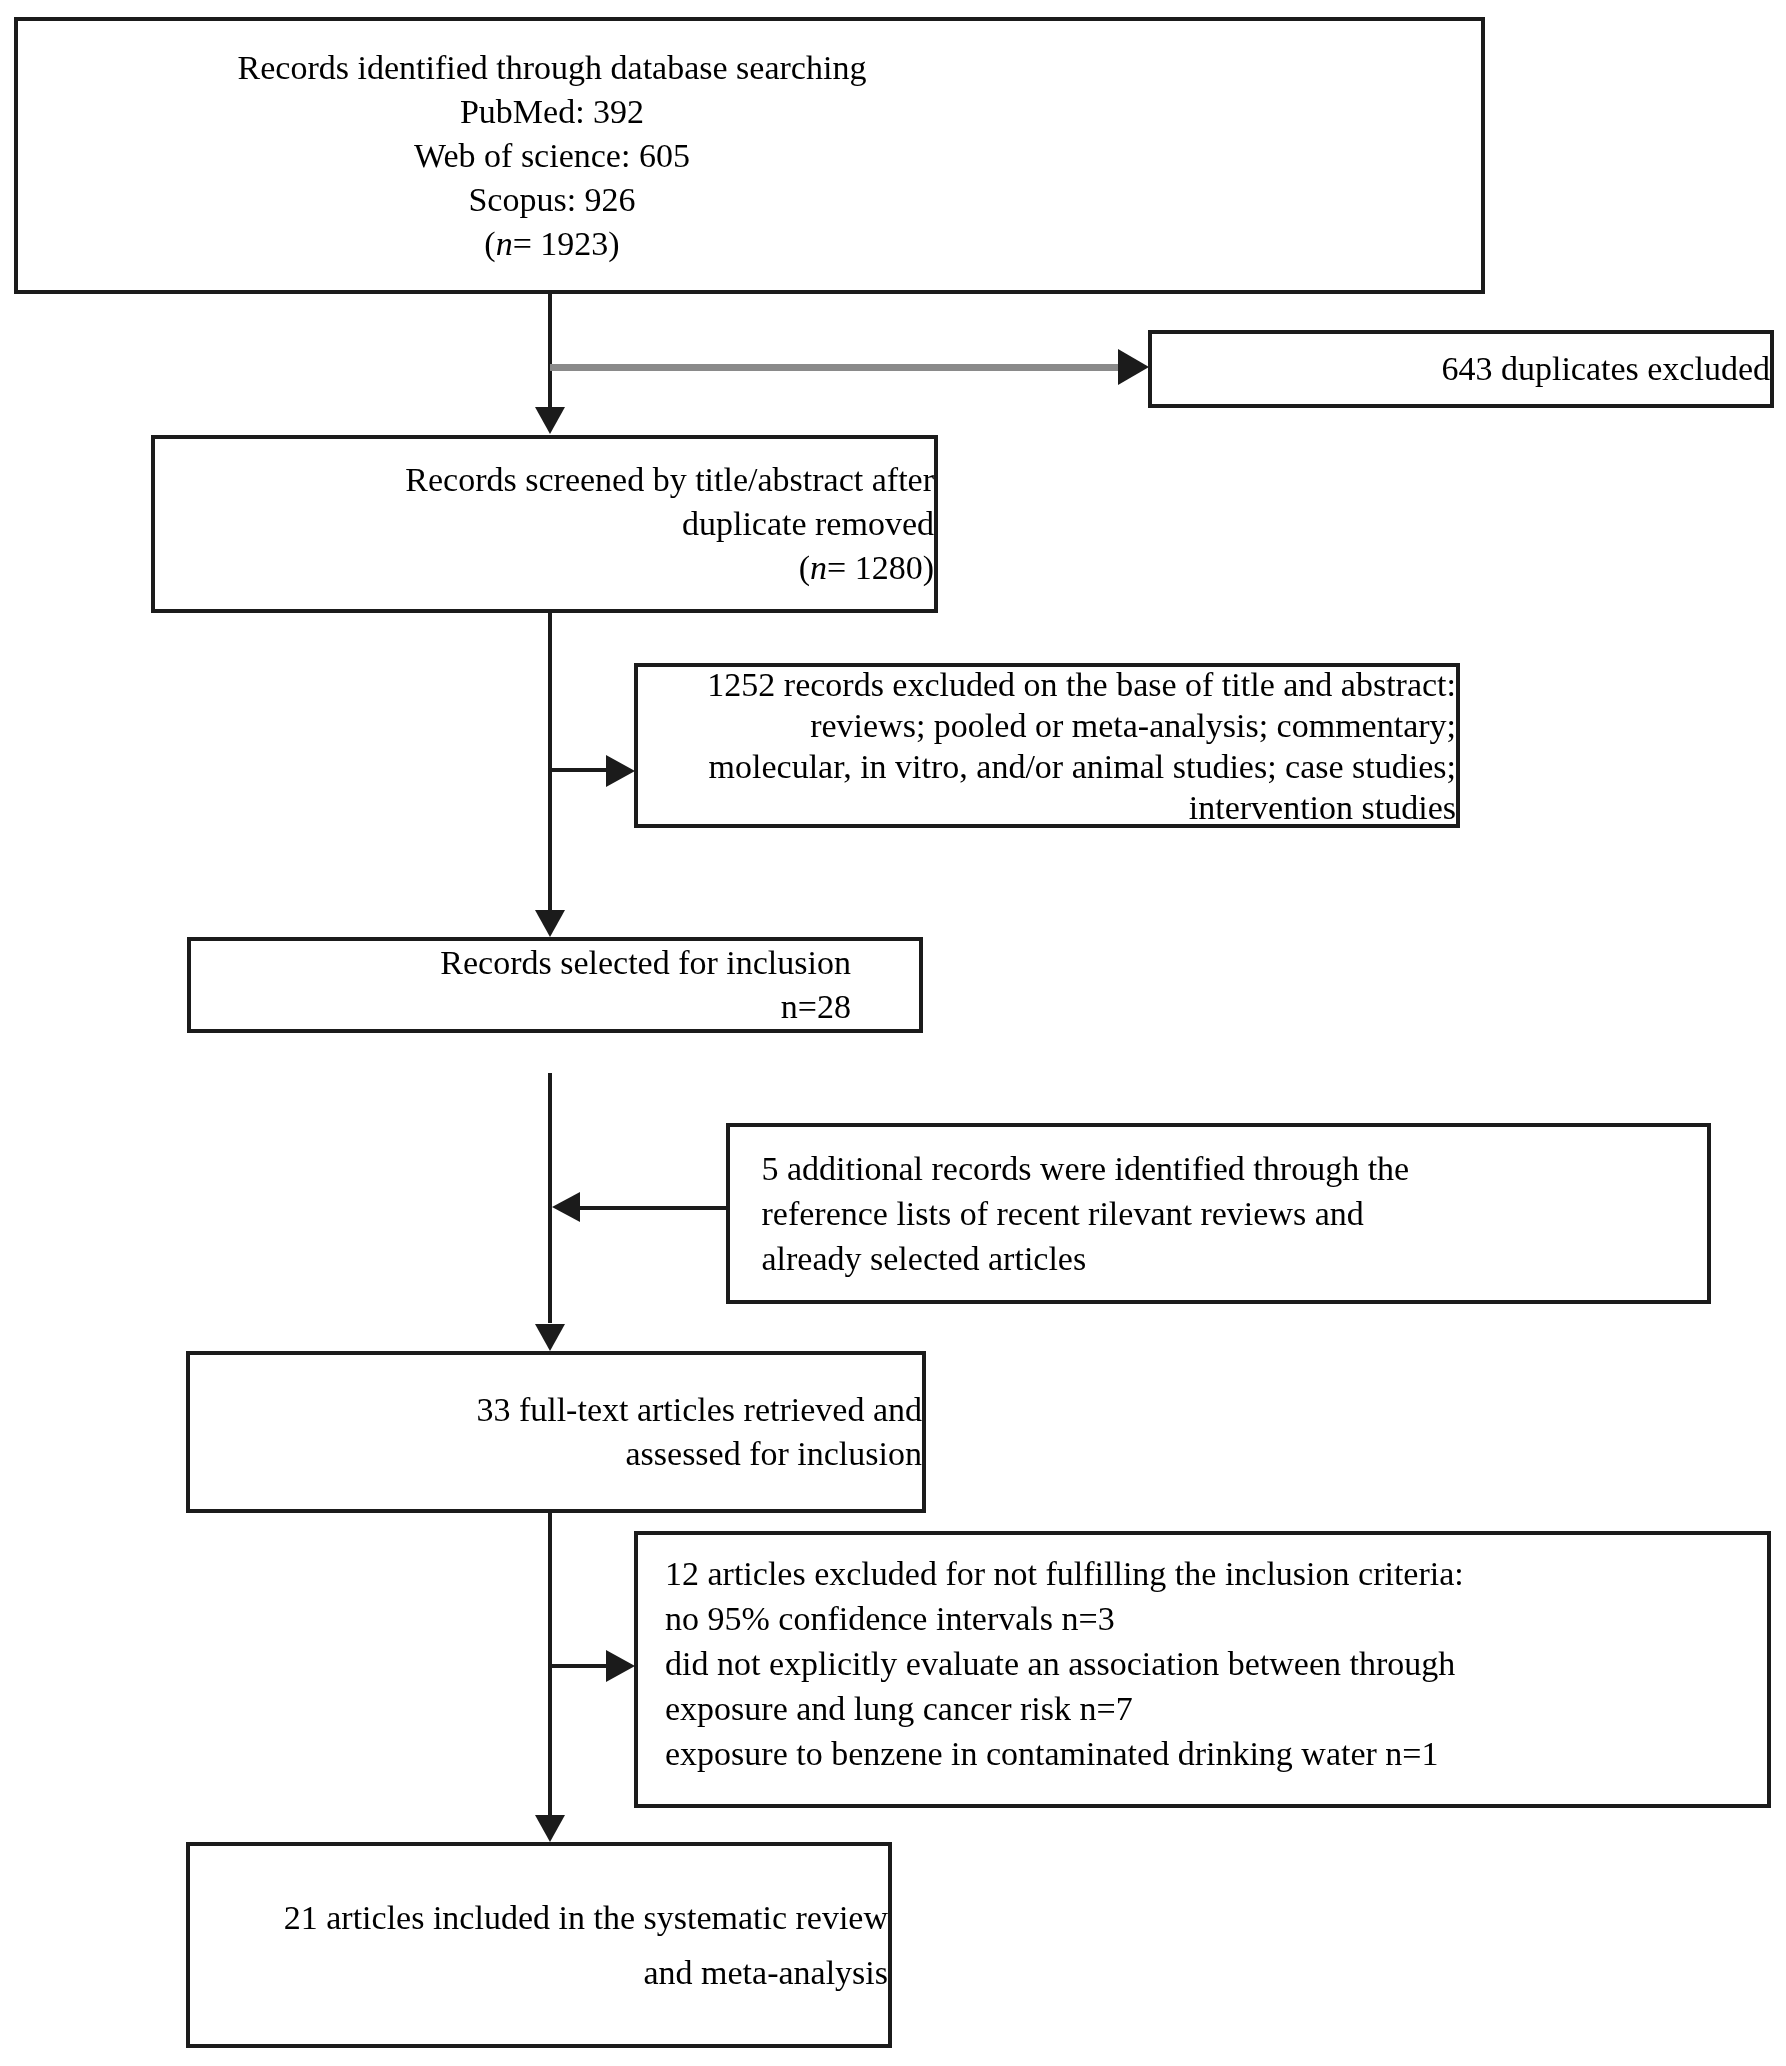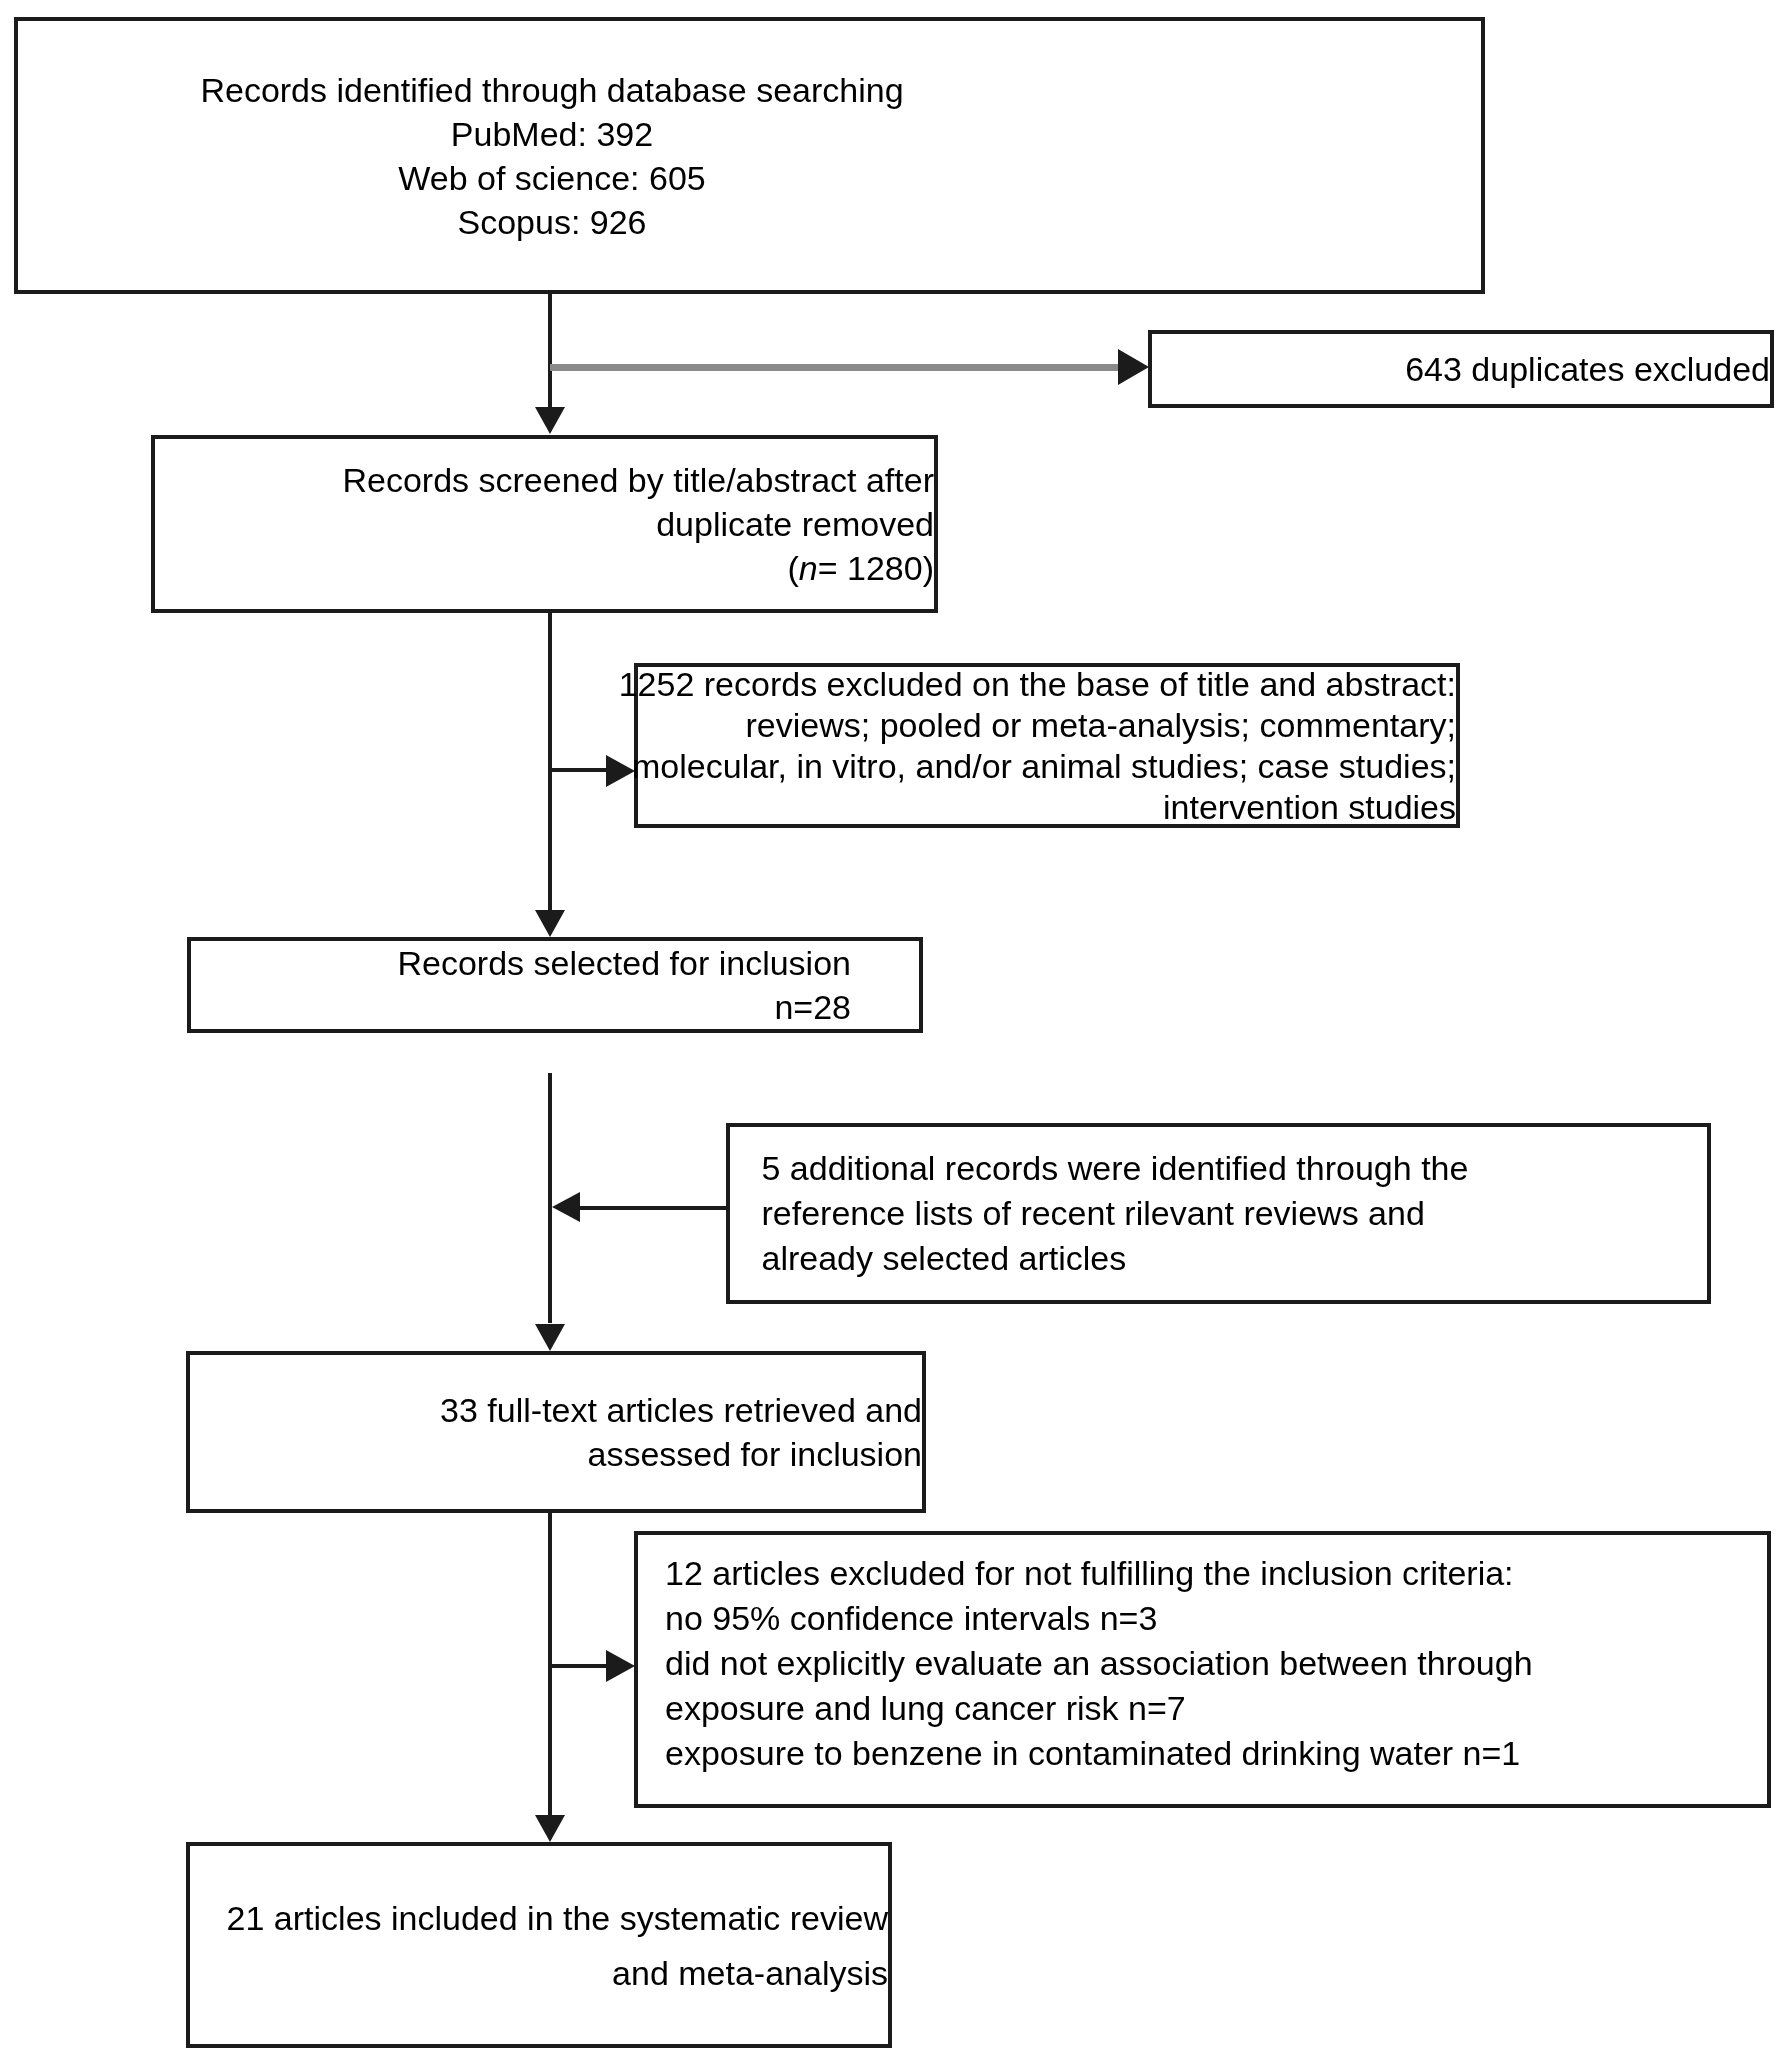--- a/index.html
+++ b/index.html
@@ -1,21 +1,21 @@
 <!DOCTYPE html>
 <html style="font-size:9px"><head>
 <meta charset="utf-8">
 <style>
   html, body { margin: 0; padding: 0; background: #ffffff; }
   .canvas {
     position: relative;
     width: 1787px;
     height: 2066px;
     background: #ffffff;
-    font-family: Liberation Sans, sans-serif;
+    font-family: Liberation Serif, serif;
     color: #000000;
     overflow: hidden;
   }
 
   
   .box {
     position: absolute;
     box-sizing: border-box;
     border: 4.5px solid #1b1b1b;
     background: #ffffff;
@@ -111,20 +111,21 @@
   <div class="arrow-left  a-add"></div>
   <div class="arrow-down  a-d"></div>
   <div class="arrow-right a-b7"></div>
 
   <div class="box b-identified">
     <div class="stack">
       <div class="tl">Records identified through database searching</div>
       <div class="tl">PubMed: 392</div>
       <div class="tl">Web of science: 605</div>
       <div class="tl">Scopus: 926</div>
+      <div class="tl"><span>(</span><i>n</i><span>= 1923)</span></div>
     </div>
   </div>
 
   <div class="box b-duplicates">
     <div class="tl">643 duplicates excluded</div>
   </div>
 
   <div class="box b-screened">
     <div class="tl">Records screened by title/abstract after</div>
     <div class="tl">duplicate removed</div>

